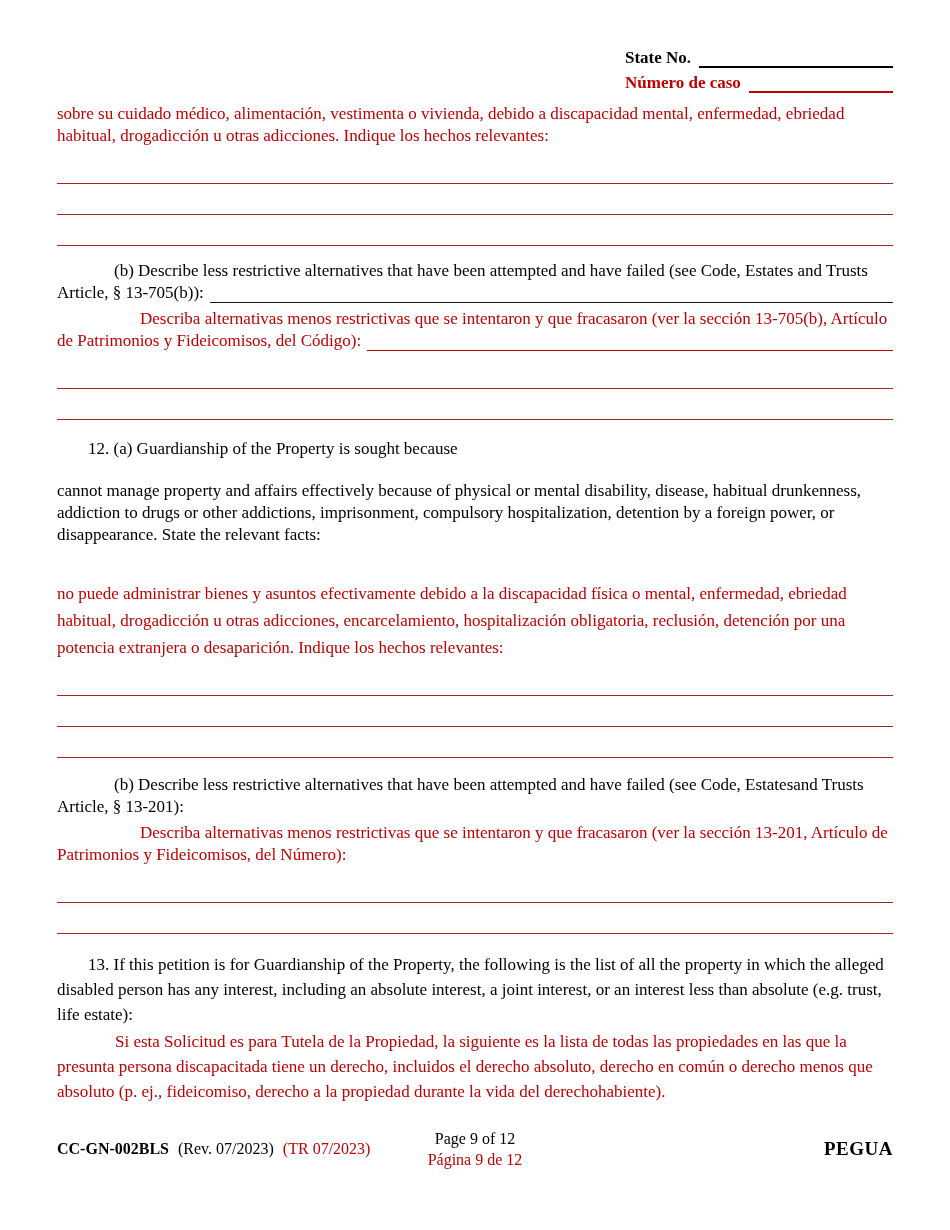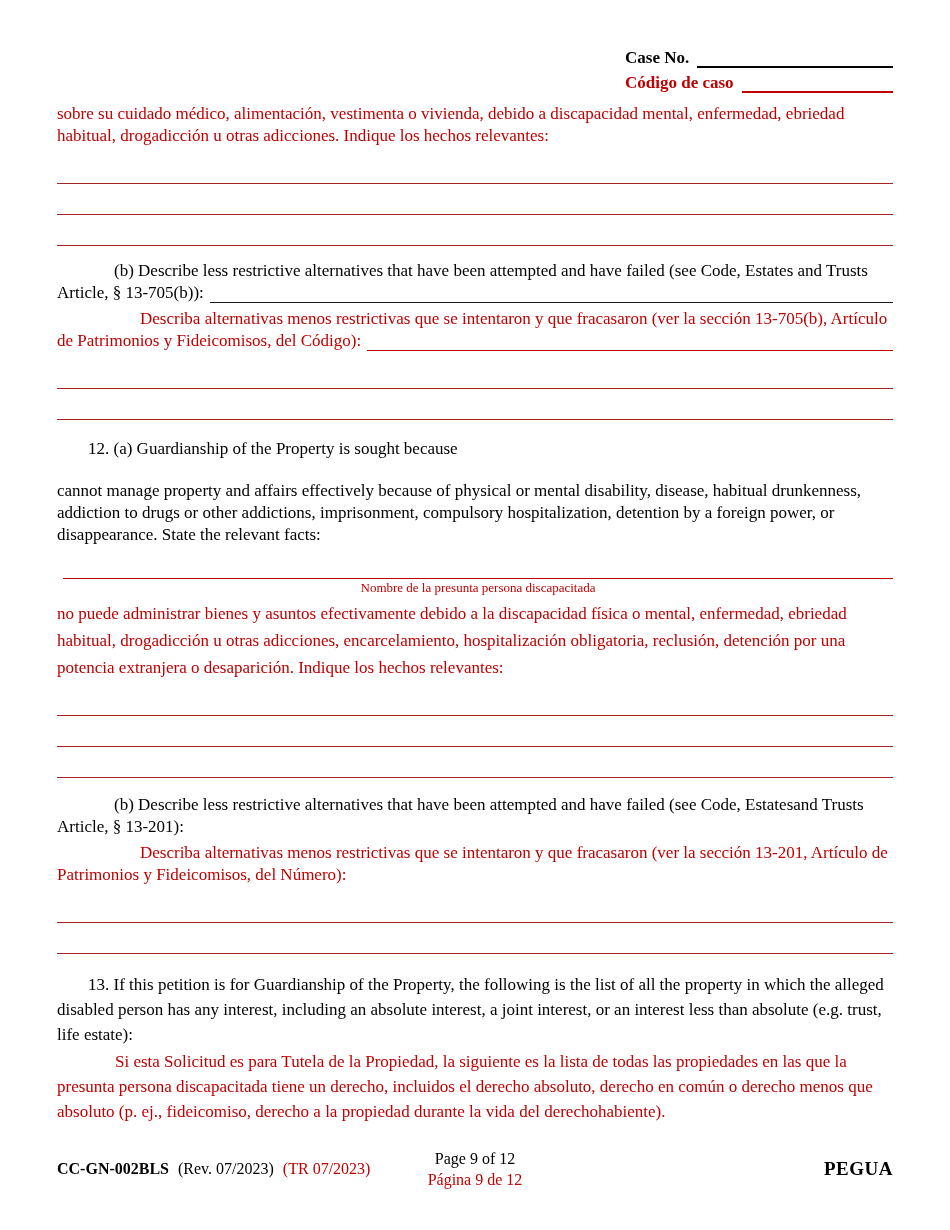--- a/index.html
+++ b/index.html
@@ -65,25 +65,25 @@
   .f-center { text-align:center; line-height:21px;font-family:Liberation Serif, serif; }
   .f-right { justify-self:end; font-weight:bold; font-size:19px; letter-spacing:0.5px; }
 </style>
 </head>
 <body>
 
 <div class="page">
 
   <div class="case-block">
     <div class="case-row">
-      <span class="label">Case No.</span>
+      <span class="label">State No.</span>
       <span class="fill u-black"></span>
     </div>
     <div class="case-row red">
-      <span class="label">Código de caso</span>
+      <span class="label">Número de caso</span>
       <span class="fill u-red"></span>
     </div>
   </div>
 
   <p class="red mt10">sobre su cuidado médico, alimentación, vestimenta o vivienda, debido a discapacidad mental, enfermedad, ebriedad habitual, drogadicción u otras adicciones. Indique los hechos relevantes:</p>
 
   <div class="mt6">
     <div class="blank"></div>
     <div class="blank"></div>
     <div class="blank"></div>
@@ -110,23 +110,20 @@
     <div class="blank"></div>
   </div>
 
   <div class="fill-row mt22">
     <span class="lead pl-31">12. (a) Guardianship of the Property is sought because</span>
   </div>
 
   <p class="mt20">cannot manage property and affairs effectively because of physical or mental disability, disease, habitual drunkenness, addiction to drugs or other addictions, imprisonment, compulsory hospitalization, detention by a foreign power, or disappearance. State the relevant facts:</p>
 
   <div class="fill-row red mt14">
-    <span class="fill thin-red">
-      <span class="caption">Nombre de la presunta persona discapacitada</span>
-    </span>
   </div>
 
   <p class="red para-es-wide mt20">no puede administrar bienes y asuntos efectivamente debido a la discapacidad física o mental, enfermedad, ebriedad habitual, drogadicción u otras adicciones, encarcelamiento, hospitalización obligatoria, reclusión, detención por una potencia extranjera o desaparición. Indique los hechos relevantes:</p>
 
   <div class="mt4">
     <div class="blank"></div>
     <div class="blank"></div>
     <div class="blank"></div>
   </div>
 

